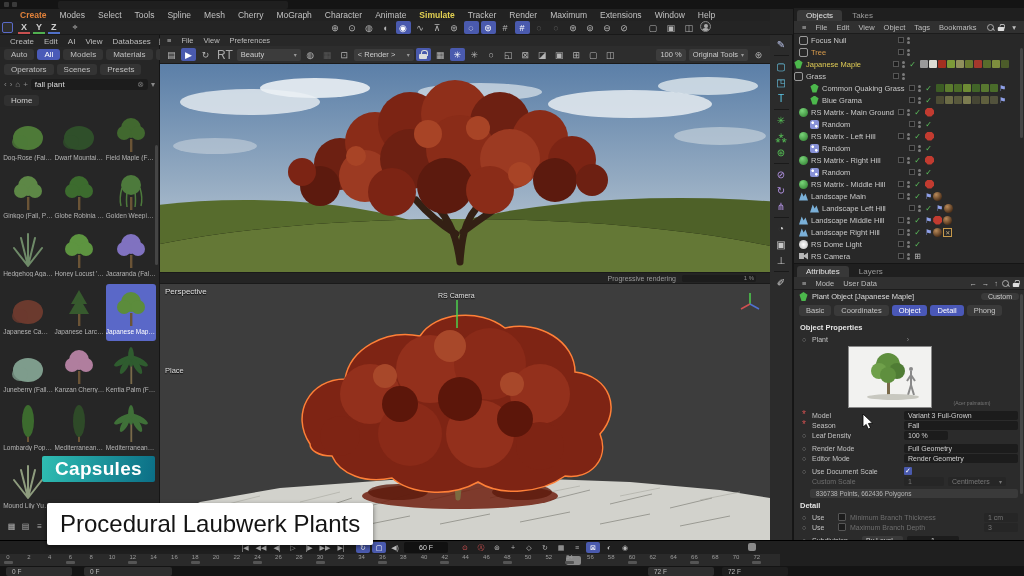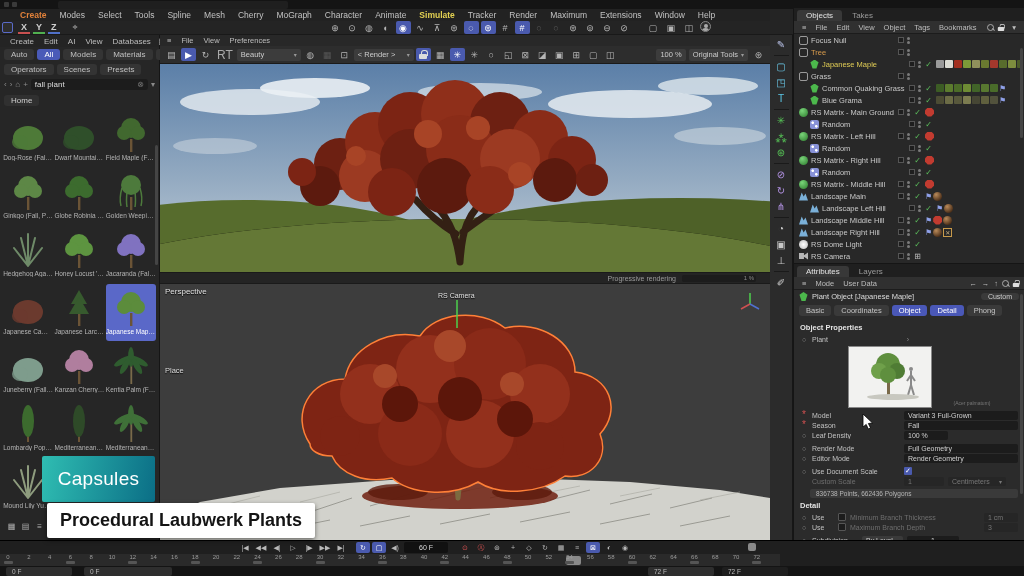--- a/index.html
+++ b/index.html
@@ -138,23 +138,23 @@
   .t-ic.red{color:#d05050}
   #frame-field{background:#111;border-radius:2px;min-width:44px;height:11px;display:flex;align-items:center;justify-content:center;font-size:7px;color:#ddd}
   #ruler{position:absolute;left:0;top:13px;width:780px;height:12px;background:#2a2a2a}
   .tick{position:absolute;top:0;width:20px;text-align:center;font-size:6px;color:#9a9a9a}
   .tick .bar{display:block;margin:1px auto 0;width:9px;height:3px;background:#555;border-radius:1px}
   #playhead{position:absolute;left:566px;top:2px;width:15px;height:9px;background:#9a9a9a;border-radius:2px;opacity:.85}
   #keymark{position:absolute;left:748px;top:-11px;width:8px;height:8px;background:#8a8a8a;border-radius:2px}
   #tl-bottom{position:absolute;left:0;top:25px;width:1024px;height:11px;background:#141414;display:flex;align-items:center;font-size:6.5px;color:#bbb}
   .tl-field{background:#2e2e2e;border-radius:2px;height:9px;display:flex;align-items:center;padding:0 6px;position:absolute}
   
-  #capsules-badge{left:42px;top:456px;width:113px;height:46px;display:flex;align-items:center;justify-content:center;
-     background:linear-gradient(100deg,#2fbdb2,#0b6e86);color:#fff;font-weight:normal;font-size:19px;letter-spacing:.3px;border-radius:2px}
-  #title-banner{left:47px;top:503px;background:#fff;color:#141414;font-weight:bold;font-size:18px;padding:7px 13px;border-radius:2px;box-shadow:0 2px 5px rgba(0,0,0,.5)}
+  #capsules-badge{left:42px;top:456px;width:113px;height:26px;display:flex;align-items:center;justify-content:center;
+     background:linear-gradient(100deg,#2fbdb2,#0b6e86);color:#fff;font-weight:bold;font-size:19px;letter-spacing:.3px;border-radius:2px}
+  #title-banner{left:47px;top:503px;background:#fff;color:#141414;font-weight:normal;font-size:24px;padding:7px 13px;border-radius:2px;box-shadow:0 2px 5px rgba(0,0,0,.5)}
   #cursor{left:862px;top:414px;width:12px;height:16px;z-index:50}
   .scrollhint{position:absolute;width:3px;background:#454545;border-radius:2px}
 </style>
 </head>
 <body>
 
 <div id="root">
 
   <div class="abs" id="titlebar">
     <span class="tb-dot" style="left:4px"></span>
@@ -645,21 +645,21 @@
    <span class="oi oi-null"></span>
    <span class="om-label" style="color:#d89b4c">Tree</span>
    <span class="om-box"></span>
    <span class="om-dots">
             <i></i>
             <i></i>
           </span>
    <span class="om-check "></span>
    <span class="om-extra"></span>
   </div>
-        <div class="om-row" style="padding-left:16px">
+        <div class="om-row" style="">
    <span class="oi oi-plant"></span>
    <span class="om-label" style="color:#e0cc55">Japanese Maple</span>
    <span class="om-box"></span>
    <span class="om-dots">
             <i></i>
             <i></i>
           </span>
    <span class="om-check ">✓</span>
    <span class="om-extra">
             <span class="sw" style="background:#9a9a9a"></span>
@@ -667,21 +667,21 @@
             <span class="sw" style="background:#a23020"></span>
             <span class="sw" style="background:#7c9a38"></span>
             <span class="sw" style="background:#90905c"></span>
             <span class="sw" style="background:#6a7a30"></span>
             <span class="sw" style="background:#a4382c"></span>
             <span class="sw" style="background:#586c2c"></span>
             <span class="sw" style="background:#7e8e3e"></span>
             <span class="sw" style="background:#4c5c2a"></span>
           </span>
   </div>
-        <div class="om-row" style="padding-left:5px">
+        <div class="om-row" style="">
    <span class="oi oi-null"></span>
    <span class="om-label" style="">Grass</span>
    <span class="om-box"></span>
    <span class="om-dots">
             <i></i>
             <i></i>
           </span>
    <span class="om-check "></span>
    <span class="om-extra"></span>
   </div>

